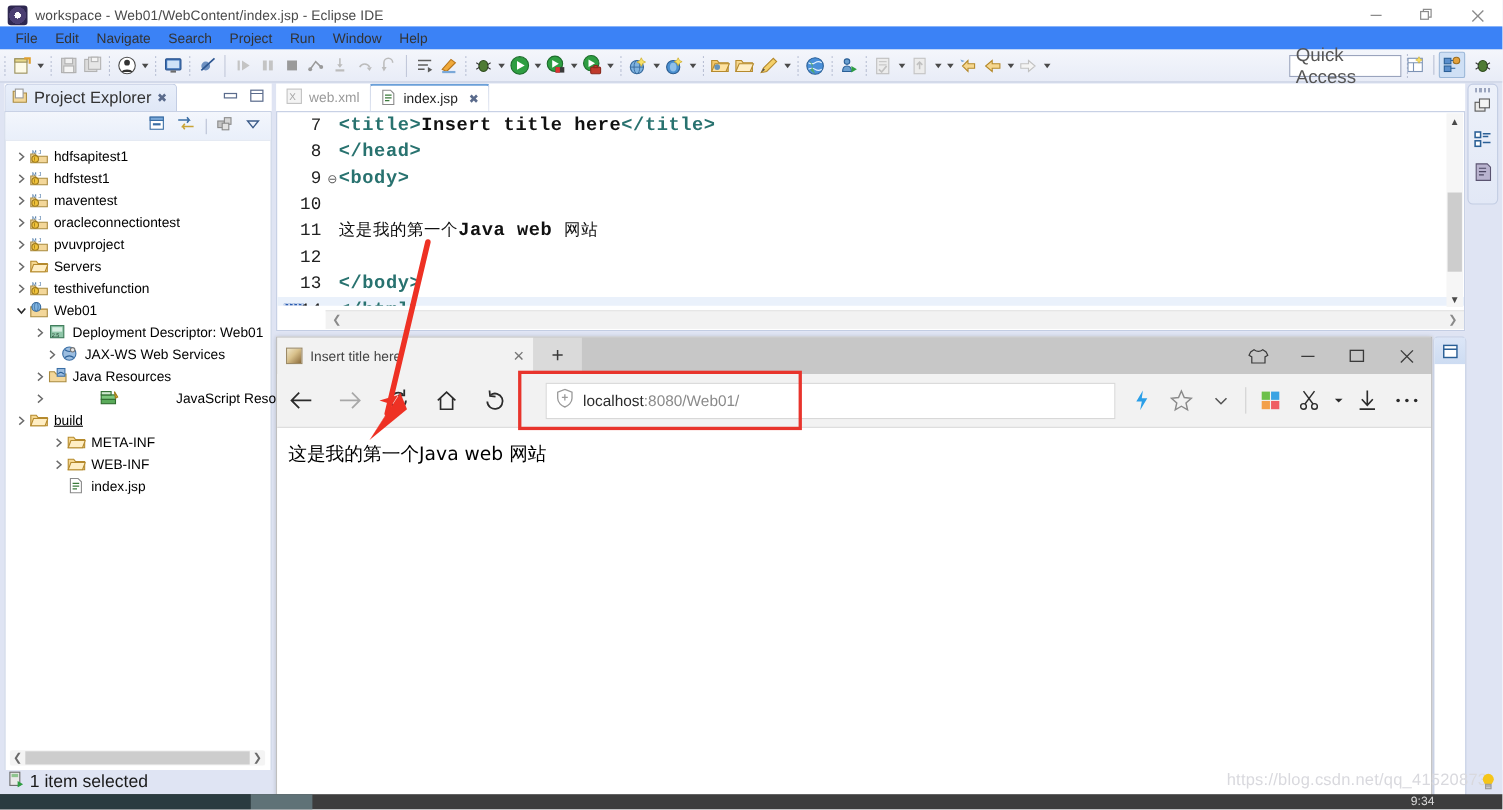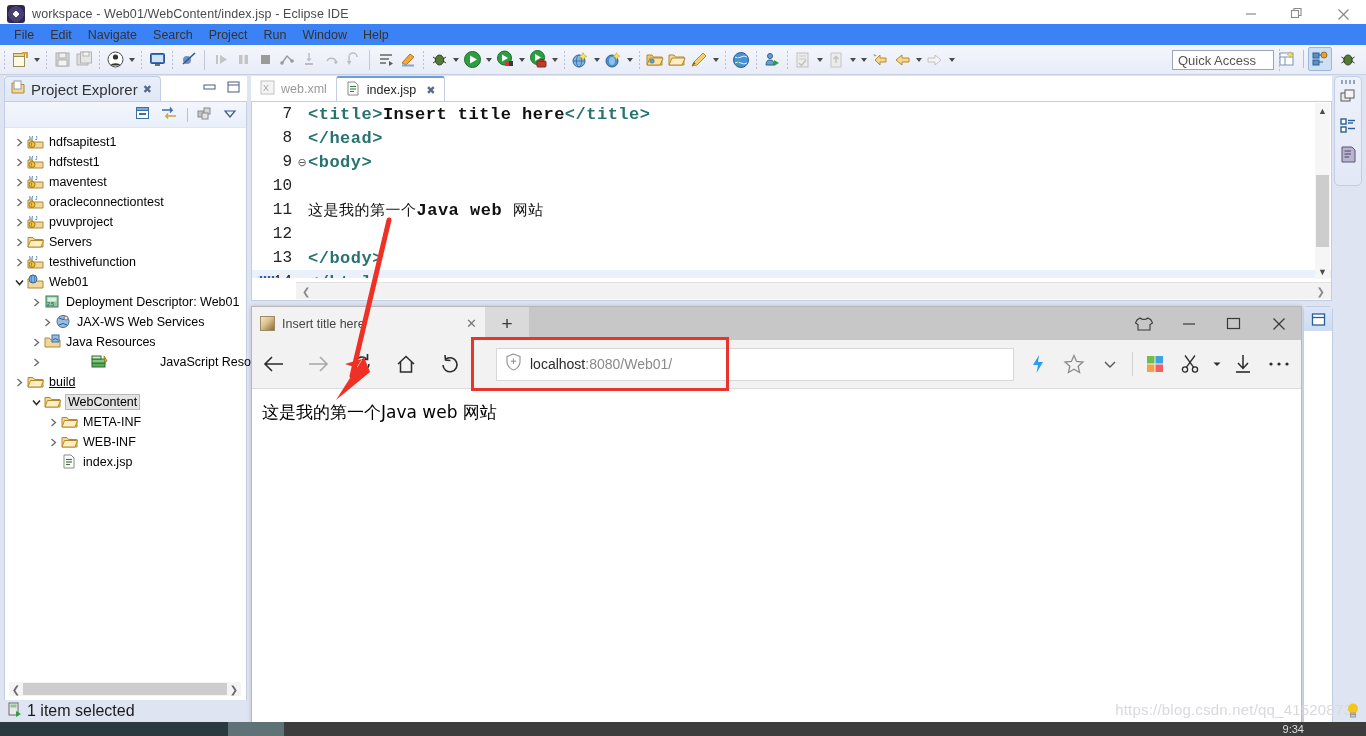--- a/index.html
+++ b/index.html
@@ -68,21 +68,21 @@
     content:''; width:0;height:0;border-left:3.5px solid transparent;border-right:3.5px solid transparent;
     border-top:4px solid #4a4a4a;
   }
   .tb-sep { width:1px; height:18px; margin: 0 4px;
     background: repeating-linear-gradient(to bottom, #b9c0d4 0 2px, transparent 2px 4px); flex:none;}
   .tb-sep-solid { width:1px; height:20px; margin: 0 5px; background:#c2c8da; flex:none;}
 
   .quick-access {
     position: absolute; right: 92px; top: 50px;
     width: 102px; height: 20px; background: #fff; border: 1px solid #9aa4bd;
-    font-size: 13px; color: #555; display: flex; align-items: center; padding-left: 5px;
+    font-size: 17px; color: #555; display: flex; align-items: center; padding-left: 5px;
   }
   .persp-area { position:absolute; right: 6px; top: 47px; display:flex; align-items:center; gap:4px; }
   .persp-btn { width:24px;height:24px;display:flex;align-items:center;justify-content:center;border-radius:2px;}
   .persp-btn.active { background:#cfe0f5; border:1px solid #9bb7d8; }
 
   
   .pe-panel {
     position: absolute; left: 4px; top: 76px; width: 243px; height: 625px;
     background: #ffffff;
   }
@@ -823,32 +823,20 @@
                 <svg width="9" height="9" viewBox="0 0 9 9">
                   <path d="M2.5 1 L6.5 4.5 L2.5 8" fill="none" stroke="#6a6a6a" stroke-width="1.3"></path>
                 </svg>
               </span>
               <span class="ticon"><svg width="17" height="15" viewBox="0 0 17 15">
                   <path d="M1 13 V3.5 h5 l1.5 2 H16 v7.5z" fill="#f6d78f" stroke="#b58a2d"></path>
                   <path d="M1 13 L3.5 6.5 H16.5 L14 13z" fill="#ffeec4" stroke="#b58a2d"></path>
                 </svg></span>
               <span class="tlabel">build</span>
             </div>
-            <div class="trow sel" style="padding-left: 23px;">
-              <span class="tw">
-                <svg width="9" height="9" viewBox="0 0 9 9">
-                  <path d="M1 2.5 L4.5 6.5 L8 2.5" fill="none" stroke="#2a2a2a" stroke-width="1.5"></path>
-                </svg>
-              </span>
-              <span class="ticon"><svg width="17" height="15" viewBox="0 0 17 15">
-                  <path d="M1 13 V3.5 h5 l1.5 2 H16 v7.5z" fill="#f6d78f" stroke="#b58a2d"></path>
-                  <path d="M1 13 L3.5 6.5 H16.5 L14 13z" fill="#ffeec4" stroke="#b58a2d"></path>
-                </svg></span>
-              <span class="tlabel">WebContent</span>
-            </div>
             <div class="trow" style="padding-left: 40px;">
               <span class="tw">
                 <svg width="9" height="9" viewBox="0 0 9 9">
                   <path d="M2.5 1 L6.5 4.5 L2.5 8" fill="none" stroke="#6a6a6a" stroke-width="1.3"></path>
                 </svg>
               </span>
               <span class="ticon"><svg width="17" height="15" viewBox="0 0 17 15">
                   <path d="M1 13 V3.5 h5 l1.5 2 H16 v7.5z" fill="#f6d78f" stroke="#b58a2d"></path>
                   <path d="M1 13 L3.5 6.5 H16.5 L14 13z" fill="#ffeec4" stroke="#b58a2d"></path>
                 </svg></span>

